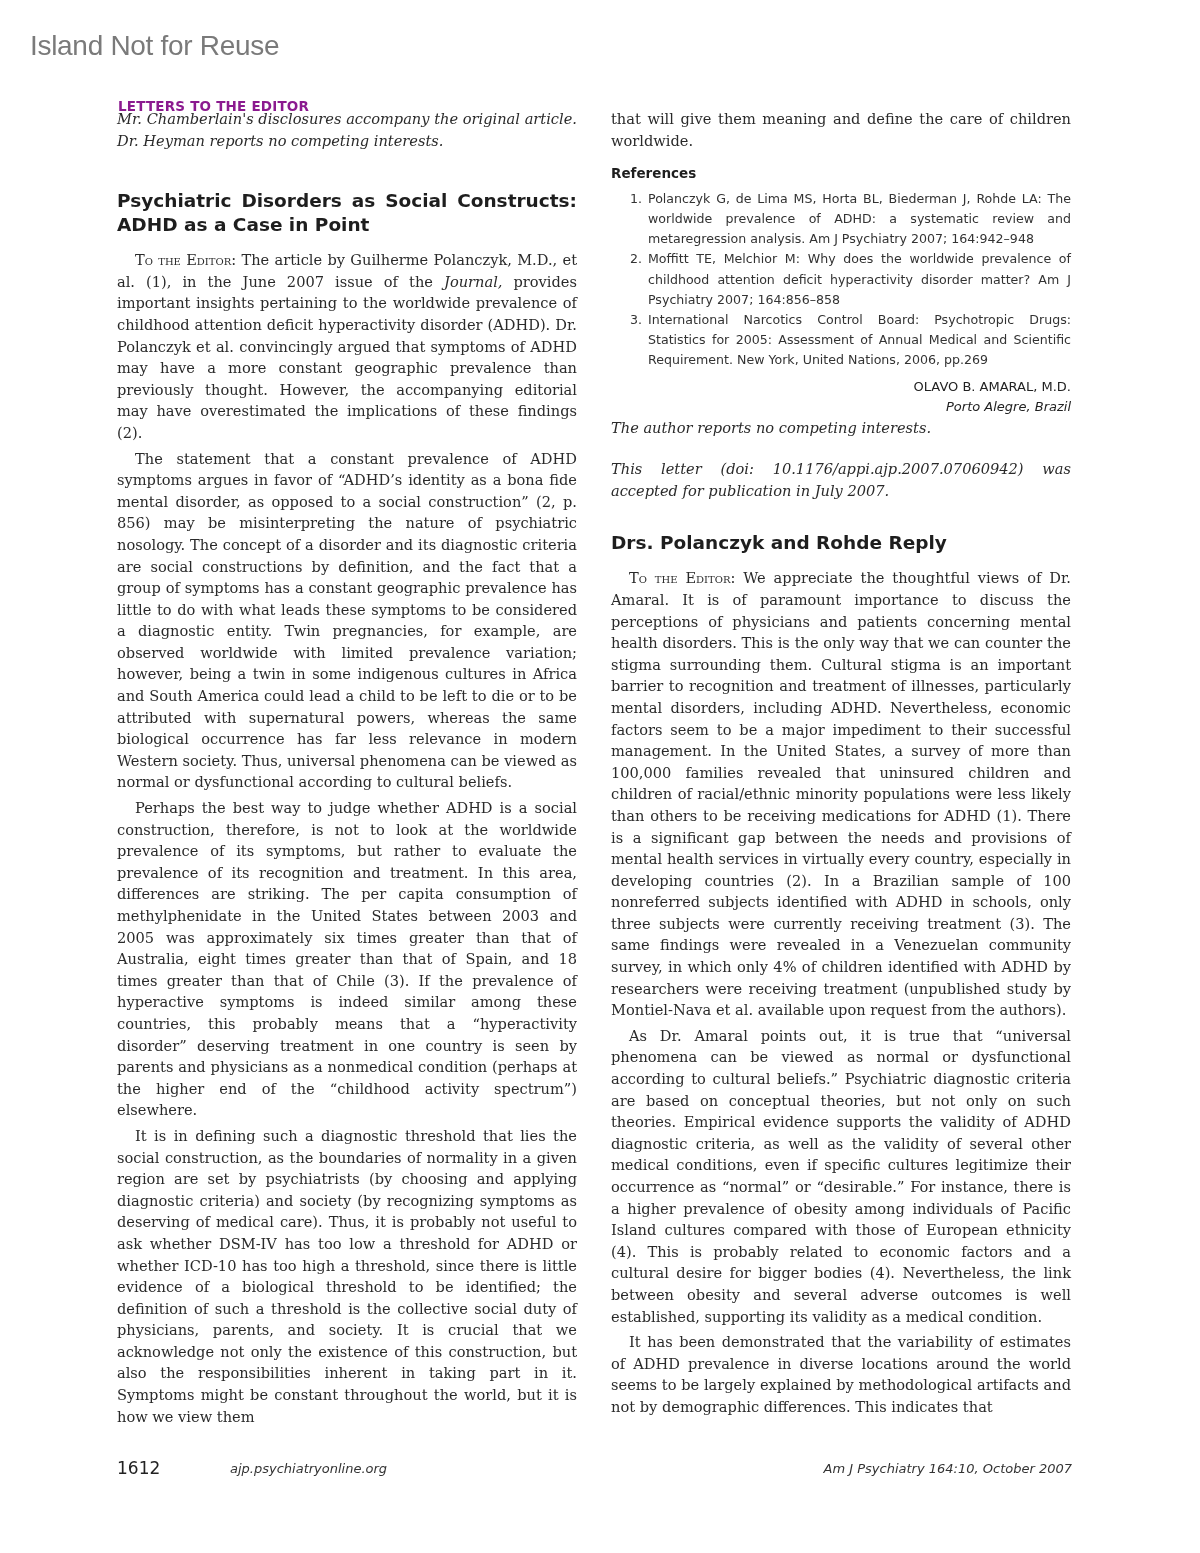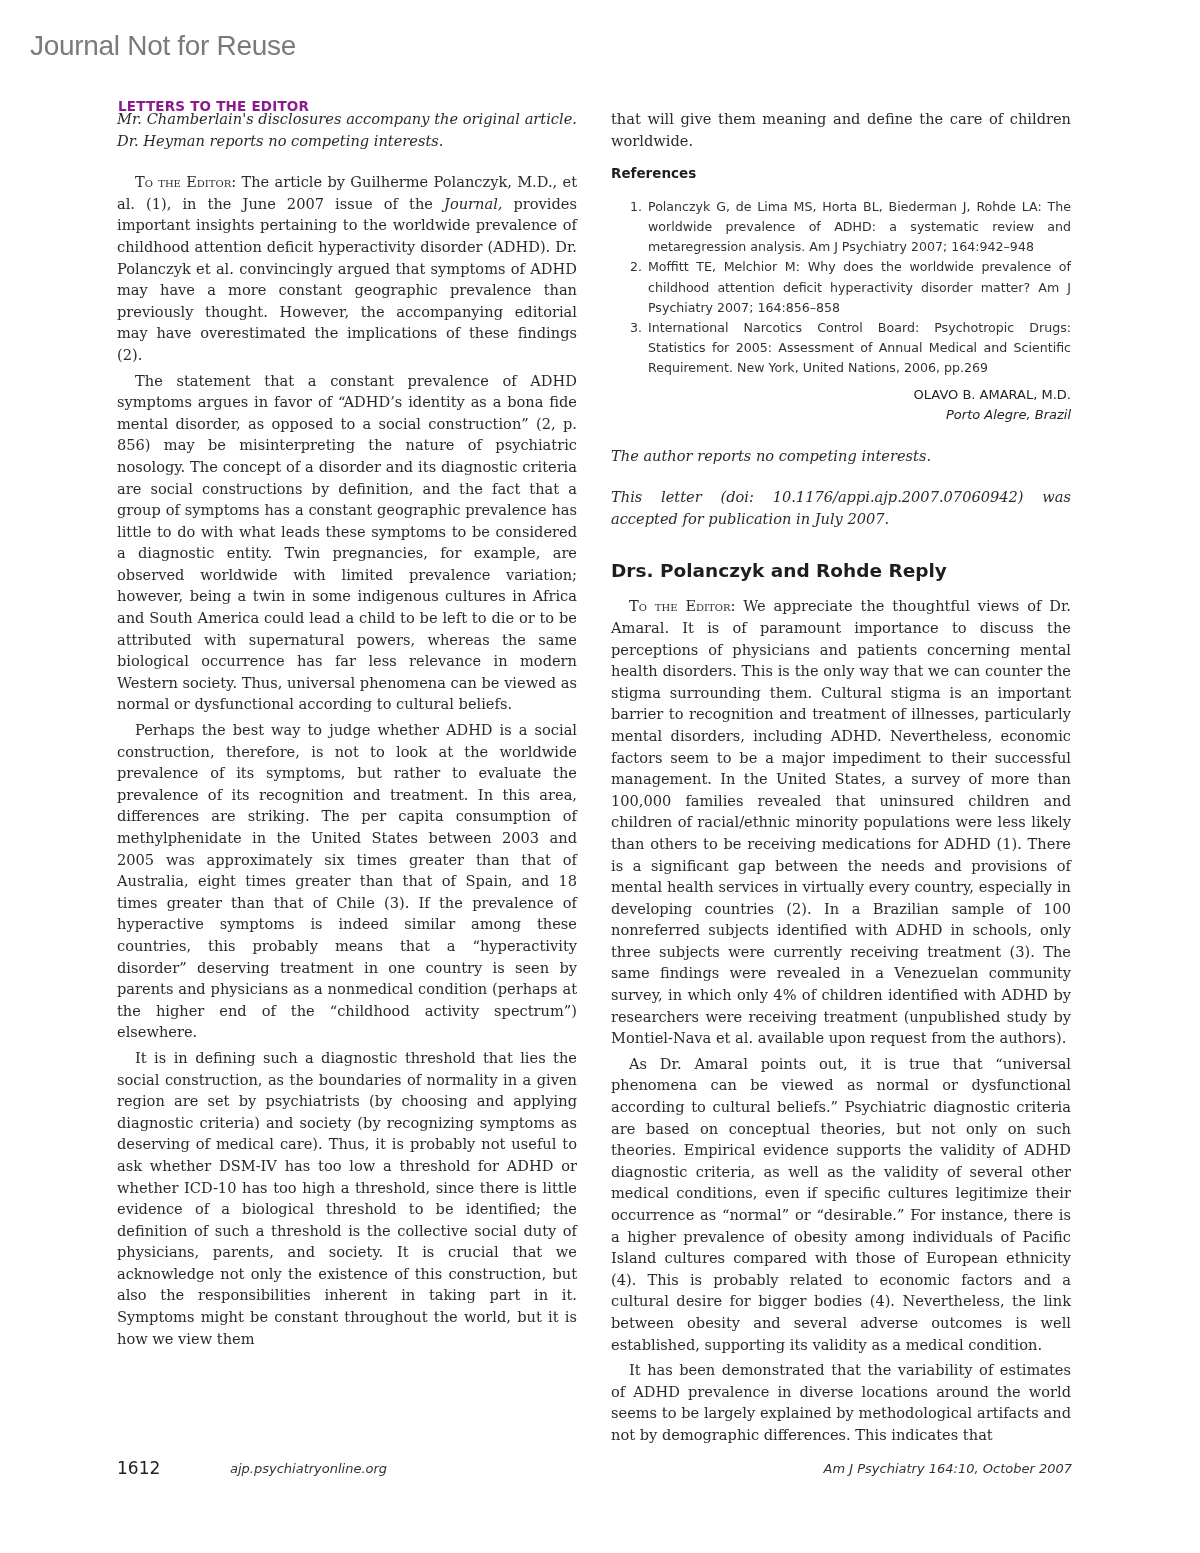--- a/index.html
+++ b/index.html
@@ -16,57 +16,58 @@
   .col.left { left: 117px; }
   .col.right { left: 611px; }
   .serif { font-family: "DejaVu Serif", serif; font-size: 14.6px; line-height: 21.6px; text-align: justify; color: #2a2a2a; }
   .italic { font-style: italic; }
   .note { margin: 0 0 20px 0; }
   p.body { margin: 0 0 4px 0; text-indent: 18px; }
   .headline {
     font-family: "DejaVu Sans", sans-serif; font-weight: bold; font-size: 18.5px; line-height: 24px; color: #1e1e1e; margin: 38px 0 12px 0;
   }
   .smallcaps { font-variant: small-caps; }
-  .ref-heading { font-family: "DejaVu Sans", sans-serif; font-weight: bold; font-size: 13.5px; margin: 12px 0 12px 0; color: #1e1e1e; }
+  .ref-heading { font-family: "DejaVu Sans", sans-serif; font-weight: bold; font-size: 13.5px; margin: 12px 0 4px 0; color: #1e1e1e; }
   ol.refs { margin: 0; padding: 0 0 0 35px; font-family: "DejaVu Sans", sans-serif; font-size: 12.6px; line-height: 20.2px; color: #333; text-align: justify; }
   ol.refs li { padding-left: 2px; margin-bottom: 0; }
   .sig { text-align: right; font-family: "DejaVu Sans", sans-serif; font-size: 13px; line-height: 20px; margin-top: 6px; color: #222; }
   .sig .loc { font-style: italic; }
   .footer { position: absolute; top: 1458px; left: 117px; width: 955px; height: 22px; font-family: "DejaVu Sans", sans-serif; }
   .footer .pg { position: absolute; left: 0; top: 0; font-weight: normal; font-size: 17px; color: #222; }
   .footer .url { position: absolute; left: 113px; top: 3px; font-style: italic; font-size: 13px; color: #333; }
   .footer .cite { position: absolute; right: 0; top: 3px; font-style: italic; font-size: 13px; color: #333; }
 </style>
 </head>
 <body>
 
-<div class="watermark" style="color: rgb(122, 122, 122);">Journal Not for Reuse</div>
+<div class="watermark" style="color: rgb(122, 122, 122);">Island Not for Reuse</div>
 <div class="section-label" style="color: rgb(139, 26, 143); margin-top: 36px;">LETTERS TO THE EDITOR</div>
 
 <div class="col left serif">
   <div class="italic note">Mr. Chamberlain's disclosures accompany the original article. Dr. Heyman reports no competing interests.</div>
+  <div class="headline">Psychiatric Disorders as Social Constructs: ADHD as a Case in Point</div>
   <p class="body"><span class="smallcaps">To the Editor:</span><span> The article by Guilherme Polanczyk, M.D., et al. (1), in the June 2007 issue of the </span><span class="italic">Journal,</span><span> provides important insights pertaining to the worldwide prevalence of childhood attention deficit hyperactivity disorder (ADHD). Dr. Polanczyk et al. convincingly argued that symptoms of ADHD may have a more constant geographic prevalence than previously thought. However, the accompanying editorial may have overestimated the implications of these findings (2).</span></p>
   <p class="body">The statement that a constant prevalence of ADHD symptoms argues in favor of “ADHD’s identity as a bona fide mental disorder, as opposed to a social construction” (2, p. 856) may be misinterpreting the nature of psychiatric nosology. The concept of a disorder and its diagnostic criteria are social constructions by definition, and the fact that a group of symptoms has a constant geographic prevalence has little to do with what leads these symptoms to be considered a diagnostic entity. Twin pregnancies, for example, are observed worldwide with limited prevalence variation; however, being a twin in some indigenous cultures in Africa and South America could lead a child to be left to die or to be attributed with supernatural powers, whereas the same biological occurrence has far less relevance in modern Western society. Thus, universal phenomena can be viewed as normal or dysfunctional according to cultural beliefs.</p>
   <p class="body">Perhaps the best way to judge whether ADHD is a social construction, therefore, is not to look at the worldwide prevalence of its symptoms, but rather to evaluate the prevalence of its recognition and treatment. In this area, differences are striking. The per capita consumption of methylphenidate in the United States between 2003 and 2005 was approximately six times greater than that of Australia, eight times greater than that of Spain, and 18 times greater than that of Chile (3). If the prevalence of hyperactive symptoms is indeed similar among these countries, this probably means that a “hyperactivity disorder” deserving treatment in one country is seen by parents and physicians as a nonmedical condition (perhaps at the higher end of the “childhood activity spectrum”) elsewhere.</p>
   <p class="body">It is in defining such a diagnostic threshold that lies the social construction, as the boundaries of normality in a given region are set by psychiatrists (by choosing and applying diagnostic criteria) and society (by recognizing symptoms as deserving of medical care). Thus, it is probably not useful to ask whether DSM-IV has too low a threshold for ADHD or whether ICD-10 has too high a threshold, since there is little evidence of a biological threshold to be identified; the definition of such a threshold is the collective social duty of physicians, parents, and society. It is crucial that we acknowledge not only the existence of this construction, but also the responsibilities inherent in taking part in it. Symptoms might be constant throughout the world, but it is how we view them</p>
 </div>
 
 <div class="col right serif">
   <p class="body" style="text-indent:0">that will give them meaning and define the care of children worldwide.</p>
   <div class="ref-heading">References</div>
   <ol class="refs">
     <li>Polanczyk G, de Lima MS, Horta BL, Biederman J, Rohde LA: The worldwide prevalence of ADHD: a systematic review and metaregression analysis. Am J Psychiatry 2007; 164:942–948</li>
     <li>Moffitt TE, Melchior M: Why does the worldwide prevalence of childhood attention deficit hyperactivity disorder matter? Am J Psychiatry 2007; 164:856–858</li>
     <li>International Narcotics Control Board: Psychotropic Drugs: Statistics for 2005: Assessment of Annual Medical and Scientific Requirement. New York, United Nations, 2006, pp.269</li>
   </ol>
   <div class="sig">
     <div>OLAVO B. AMARAL, M.D.</div>
     <div class="loc">Porto Alegre, Brazil</div>
   </div>
-  <div class="italic note" style="margin-top:20px">The author reports no competing interests.</div>
+  <div class="italic note" style="">The author reports no competing interests.</div>
   <div class="italic note">This letter (doi: 10.1176/appi.ajp.2007.07060942) was accepted for publication in July 2007.</div>
   <div class="headline" style="margin-top:30px">Drs. Polanczyk and Rohde Reply</div>
   <p class="body"><span class="smallcaps">To the Editor:</span><span> We appreciate the thoughtful views of Dr. Amaral. It is of paramount importance to discuss the perceptions of physicians and patients concerning mental health disorders. This is the only way that we can counter the stigma surrounding them. Cultural stigma is an important barrier to recognition and treatment of illnesses, particularly mental disorders, including ADHD. Nevertheless, economic factors seem to be a major impediment to their successful management. In the United States, a survey of more than 100,000 families revealed that uninsured children and children of racial/ethnic minority populations were less likely than others to be receiving medications for ADHD (1). There is a significant gap between the needs and provisions of mental health services in virtually every country, especially in developing countries (2). In a Brazilian sample of 100 nonreferred subjects identified with ADHD in schools, only three subjects were currently receiving treatment (3). The same findings were revealed in a Venezuelan community survey, in which only 4% of children identified with ADHD by researchers were receiving treatment (unpublished study by Montiel-Nava et al. available upon request from the authors).</span></p>
   <p class="body">As Dr. Amaral points out, it is true that “universal phenomena can be viewed as normal or dysfunctional according to cultural beliefs.” Psychiatric diagnostic criteria are based on conceptual theories, but not only on such theories. Empirical evidence supports the validity of ADHD diagnostic criteria, as well as the validity of several other medical conditions, even if specific cultures legitimize their occurrence as “normal” or “desirable.” For instance, there is a higher prevalence of obesity among individuals of Pacific Island cultures compared with those of European ethnicity (4). This is probably related to economic factors and a cultural desire for bigger bodies (4). Nevertheless, the link between obesity and several adverse outcomes is well established, supporting its validity as a medical condition.</p>
   <p class="body">It has been demonstrated that the variability of estimates of ADHD prevalence in diverse locations around the world seems to be largely explained by methodological artifacts and not by demographic differences. This indicates that</p>
 </div>
 
 <div class="footer">
   <span class="pg">1612</span>
   <span class="url">ajp.psychiatryonline.org</span>

